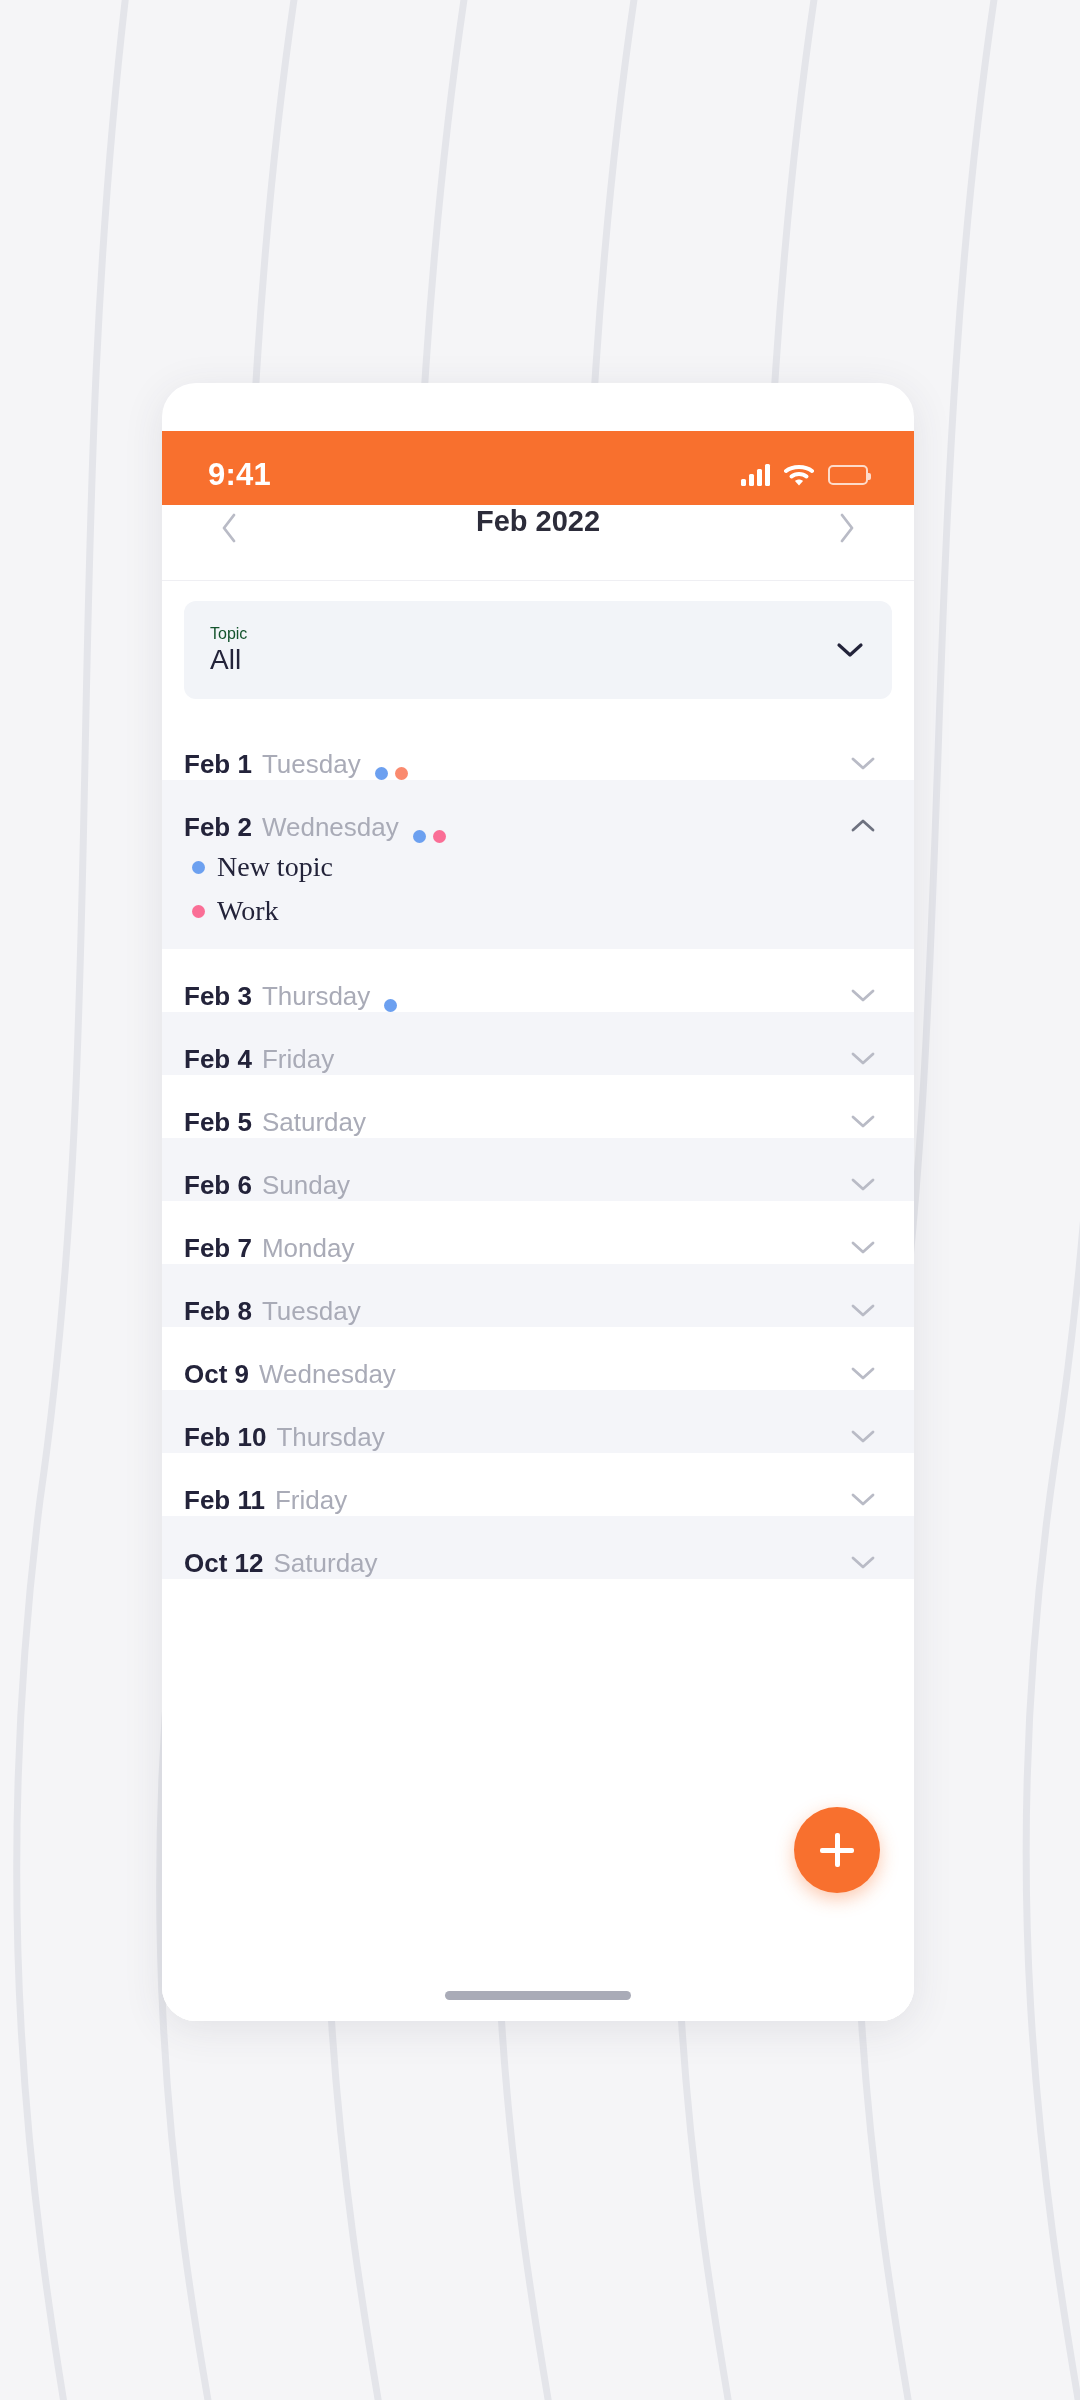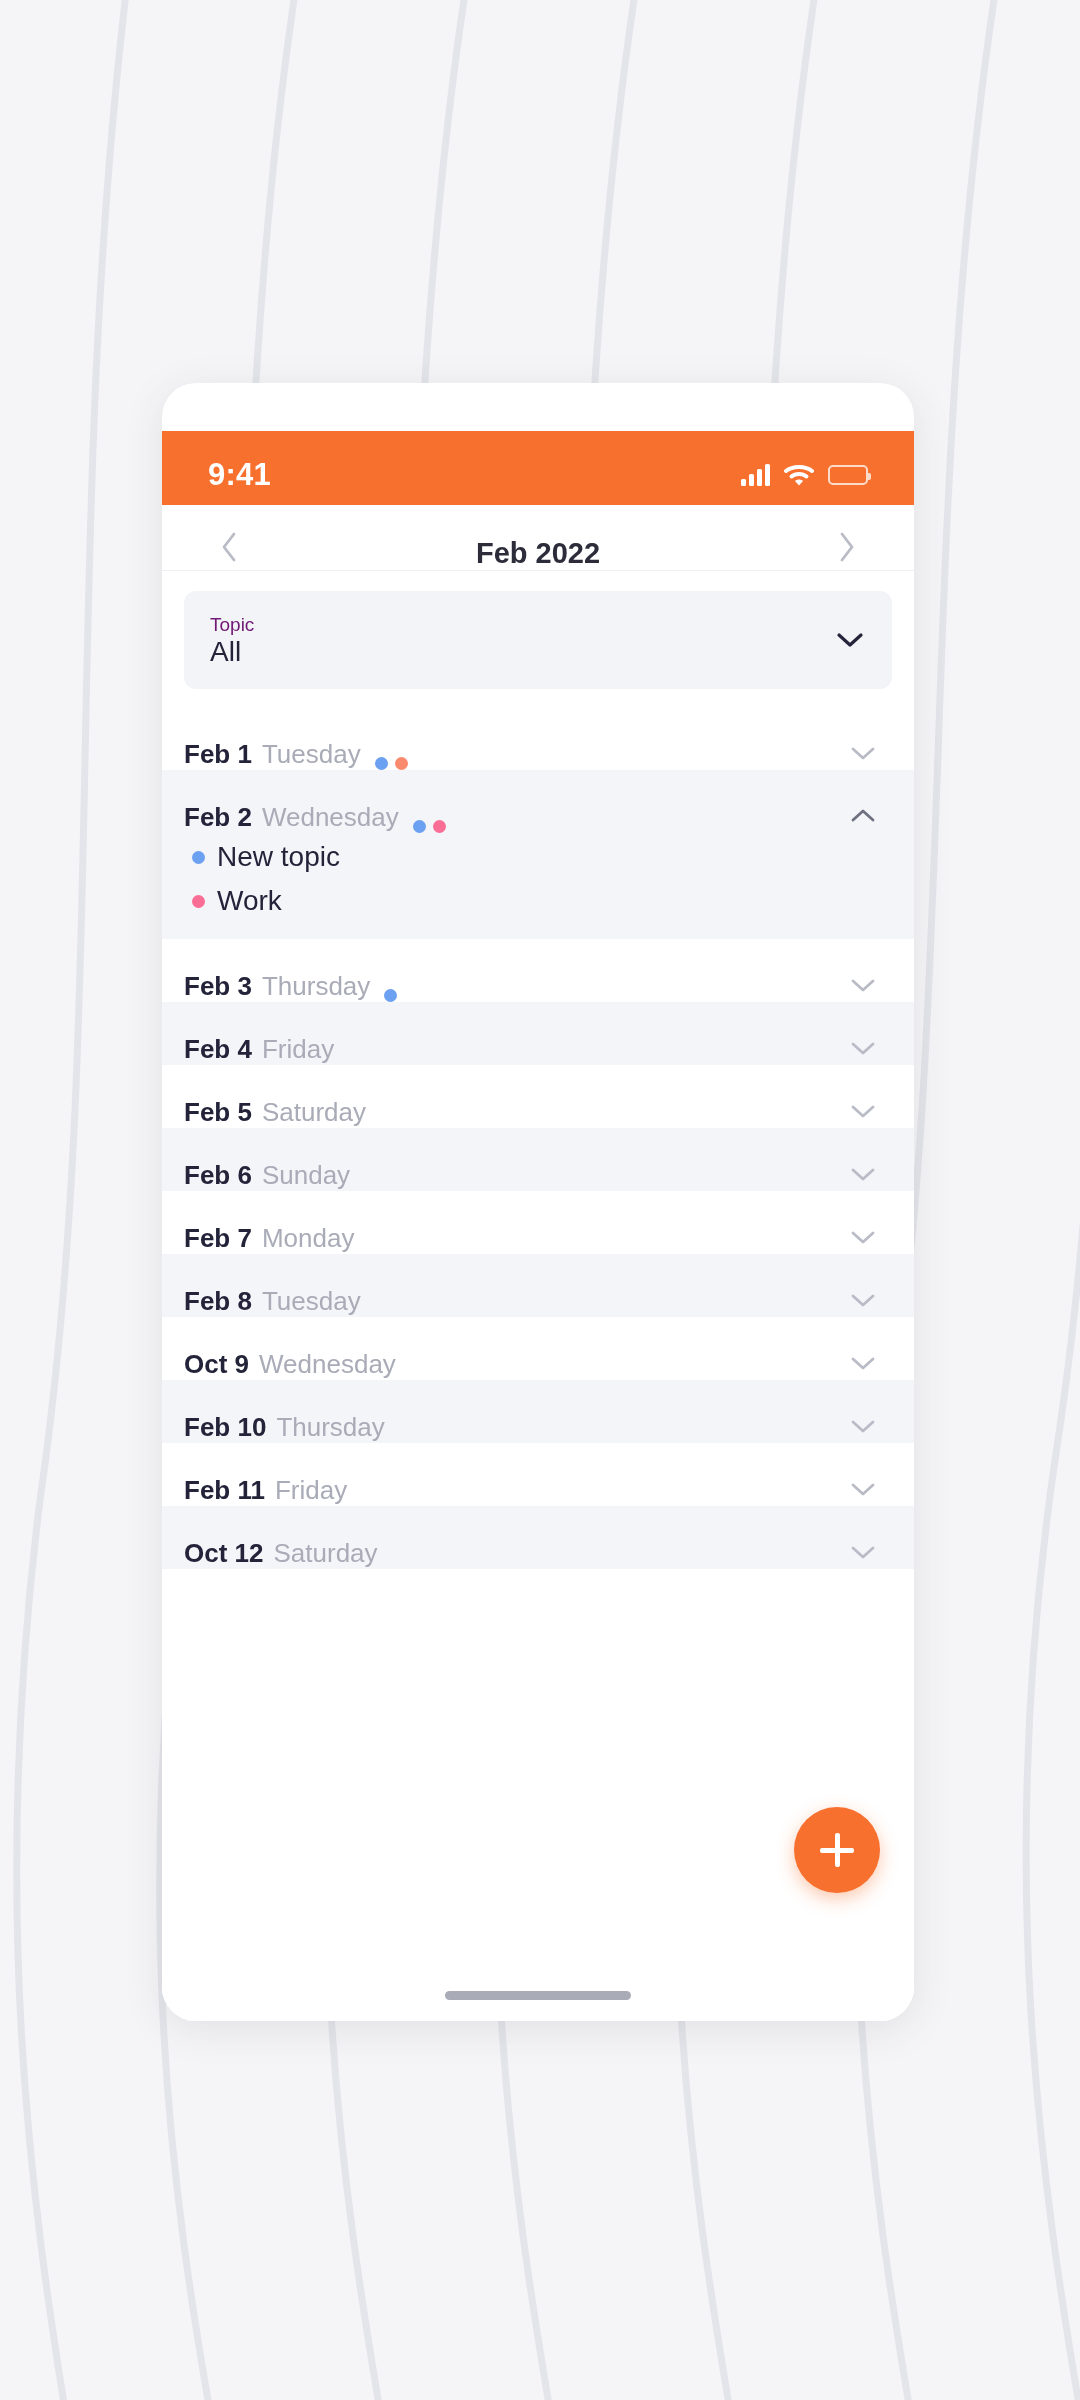--- a/index.html
+++ b/index.html
@@ -129,24 +129,24 @@
     text-align: center;
     color: #ffffff;
     font-size: 30px;
     font-weight: 700;
     letter-spacing: 0.3px;
     pointer-events: none;
   }
 
   
   .monthnav {
-    height: 66px;
-    background: #ffffff;
-    display: flex;
-    align-items: flex-end;
+    height: 76px;
+    background: #ffffff;
+    display: flex;
+    align-items: flex-start;
     justify-content: space-between;
     padding: 0 44px;
     flex: 0 0 auto;
     border-bottom: 1px solid #EFEFF3;
   }
   .monthnav-label {
     font-size: 29px;
     font-weight: 700;
     color: #2C2C3A;
   }
@@ -166,21 +166,21 @@
     background: #F2F4F8;
     border-radius: 12px;
     height: 98px;
     display: flex;
     align-items: center;
     justify-content: space-between;
     padding: 0 28px 0 26px;
     cursor: pointer;
   }
   .topic-text { display: flex; flex-direction: column; gap: 4px; }
-  .topic-label { font-size: 19px; color: #701a75; line-height: 1; }
+  .topic-label { font-size: 16px; color: #14532d; line-height: 1; }
   .topic-value { font-size: 28px; color: #23233A; line-height: 1; }
 
   
   .daylist {
     flex: 1 1 auto;
     overflow: hidden;
     background: #ffffff;
     position: relative;
   }
   .day-row {
@@ -241,20 +241,21 @@
   .topic-entry {
     display: flex;
     align-items: center;
     gap: 12px;
     padding: 6px 0 6px 8px;
     cursor: pointer;
   }
   .topic-entry-label {
     font-size: 28px;
     color: #23233A;
+    font-family: Liberation Serif, serif;
   }
 
   
   .fab {
     position: absolute;
     right: 34px;
     bottom: 128px;
     width: 86px;
     height: 86px;
     border-radius: 50%;

